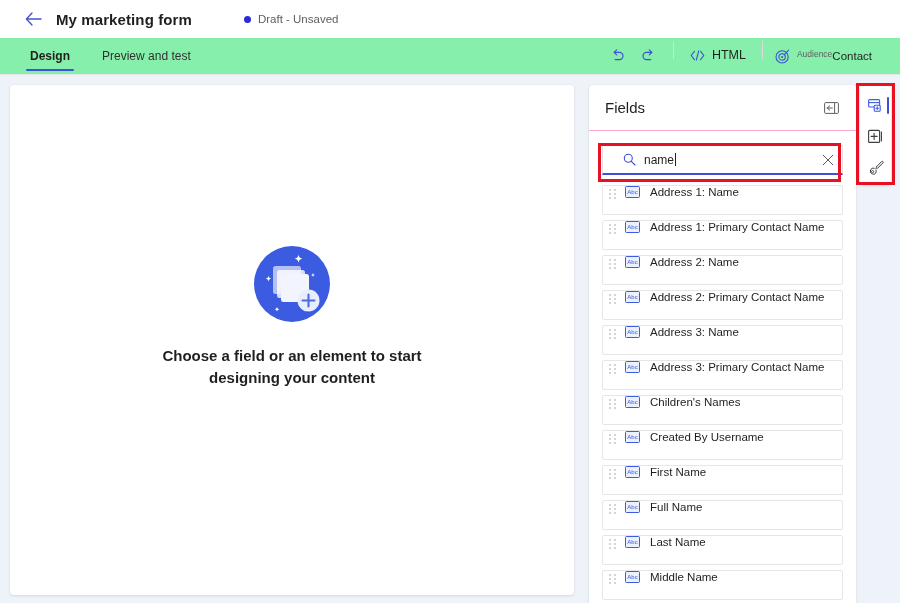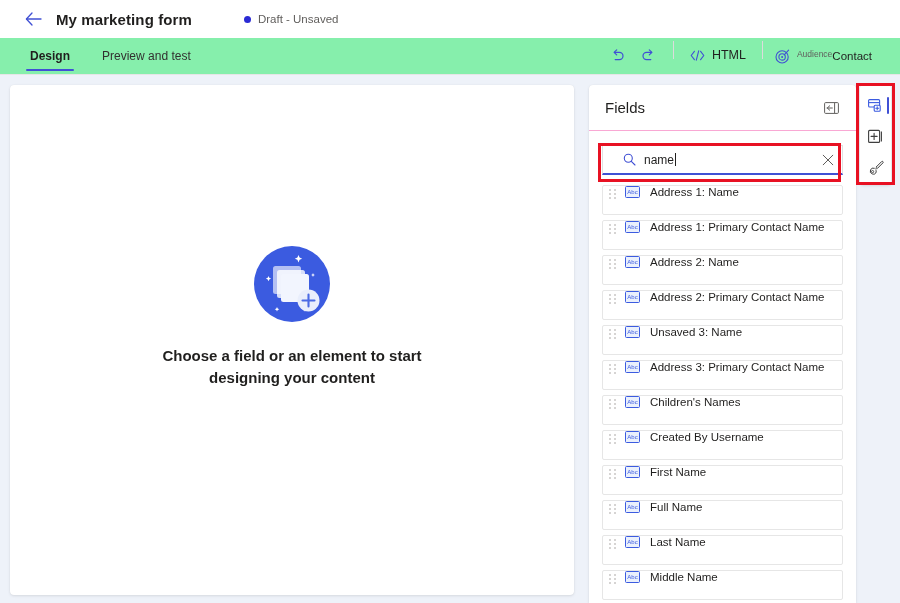--- a/index.html
+++ b/index.html
@@ -465,21 +465,21 @@
             <i></i>
             <i></i>
             <i></i>
           </span>
         <span class="abc-icon">
           <svg width="15" height="12" viewBox="0 0 15 12">
               <rect x="0.5" y="0.5" width="14" height="11" rx="1" fill="#eaf0fc" stroke="#3b5be0" stroke-width="1"></rect>
               <text x="7.5" y="8.4" font-family="Liberation Sans, sans-serif" font-size="6" fill="#3b5be0" text-anchor="middle">Abc</text>
             </svg>
         </span>
-        <span class="field-label">Unsaved 3: Name</span>
+        <span class="field-label">Address 3: Name</span>
       </div>
 
       <div class="field-row">
         <span class="drag-dots">
             <i></i>
             <i></i>
             <i></i>
             <i></i>
             <i></i>
             <i></i>

